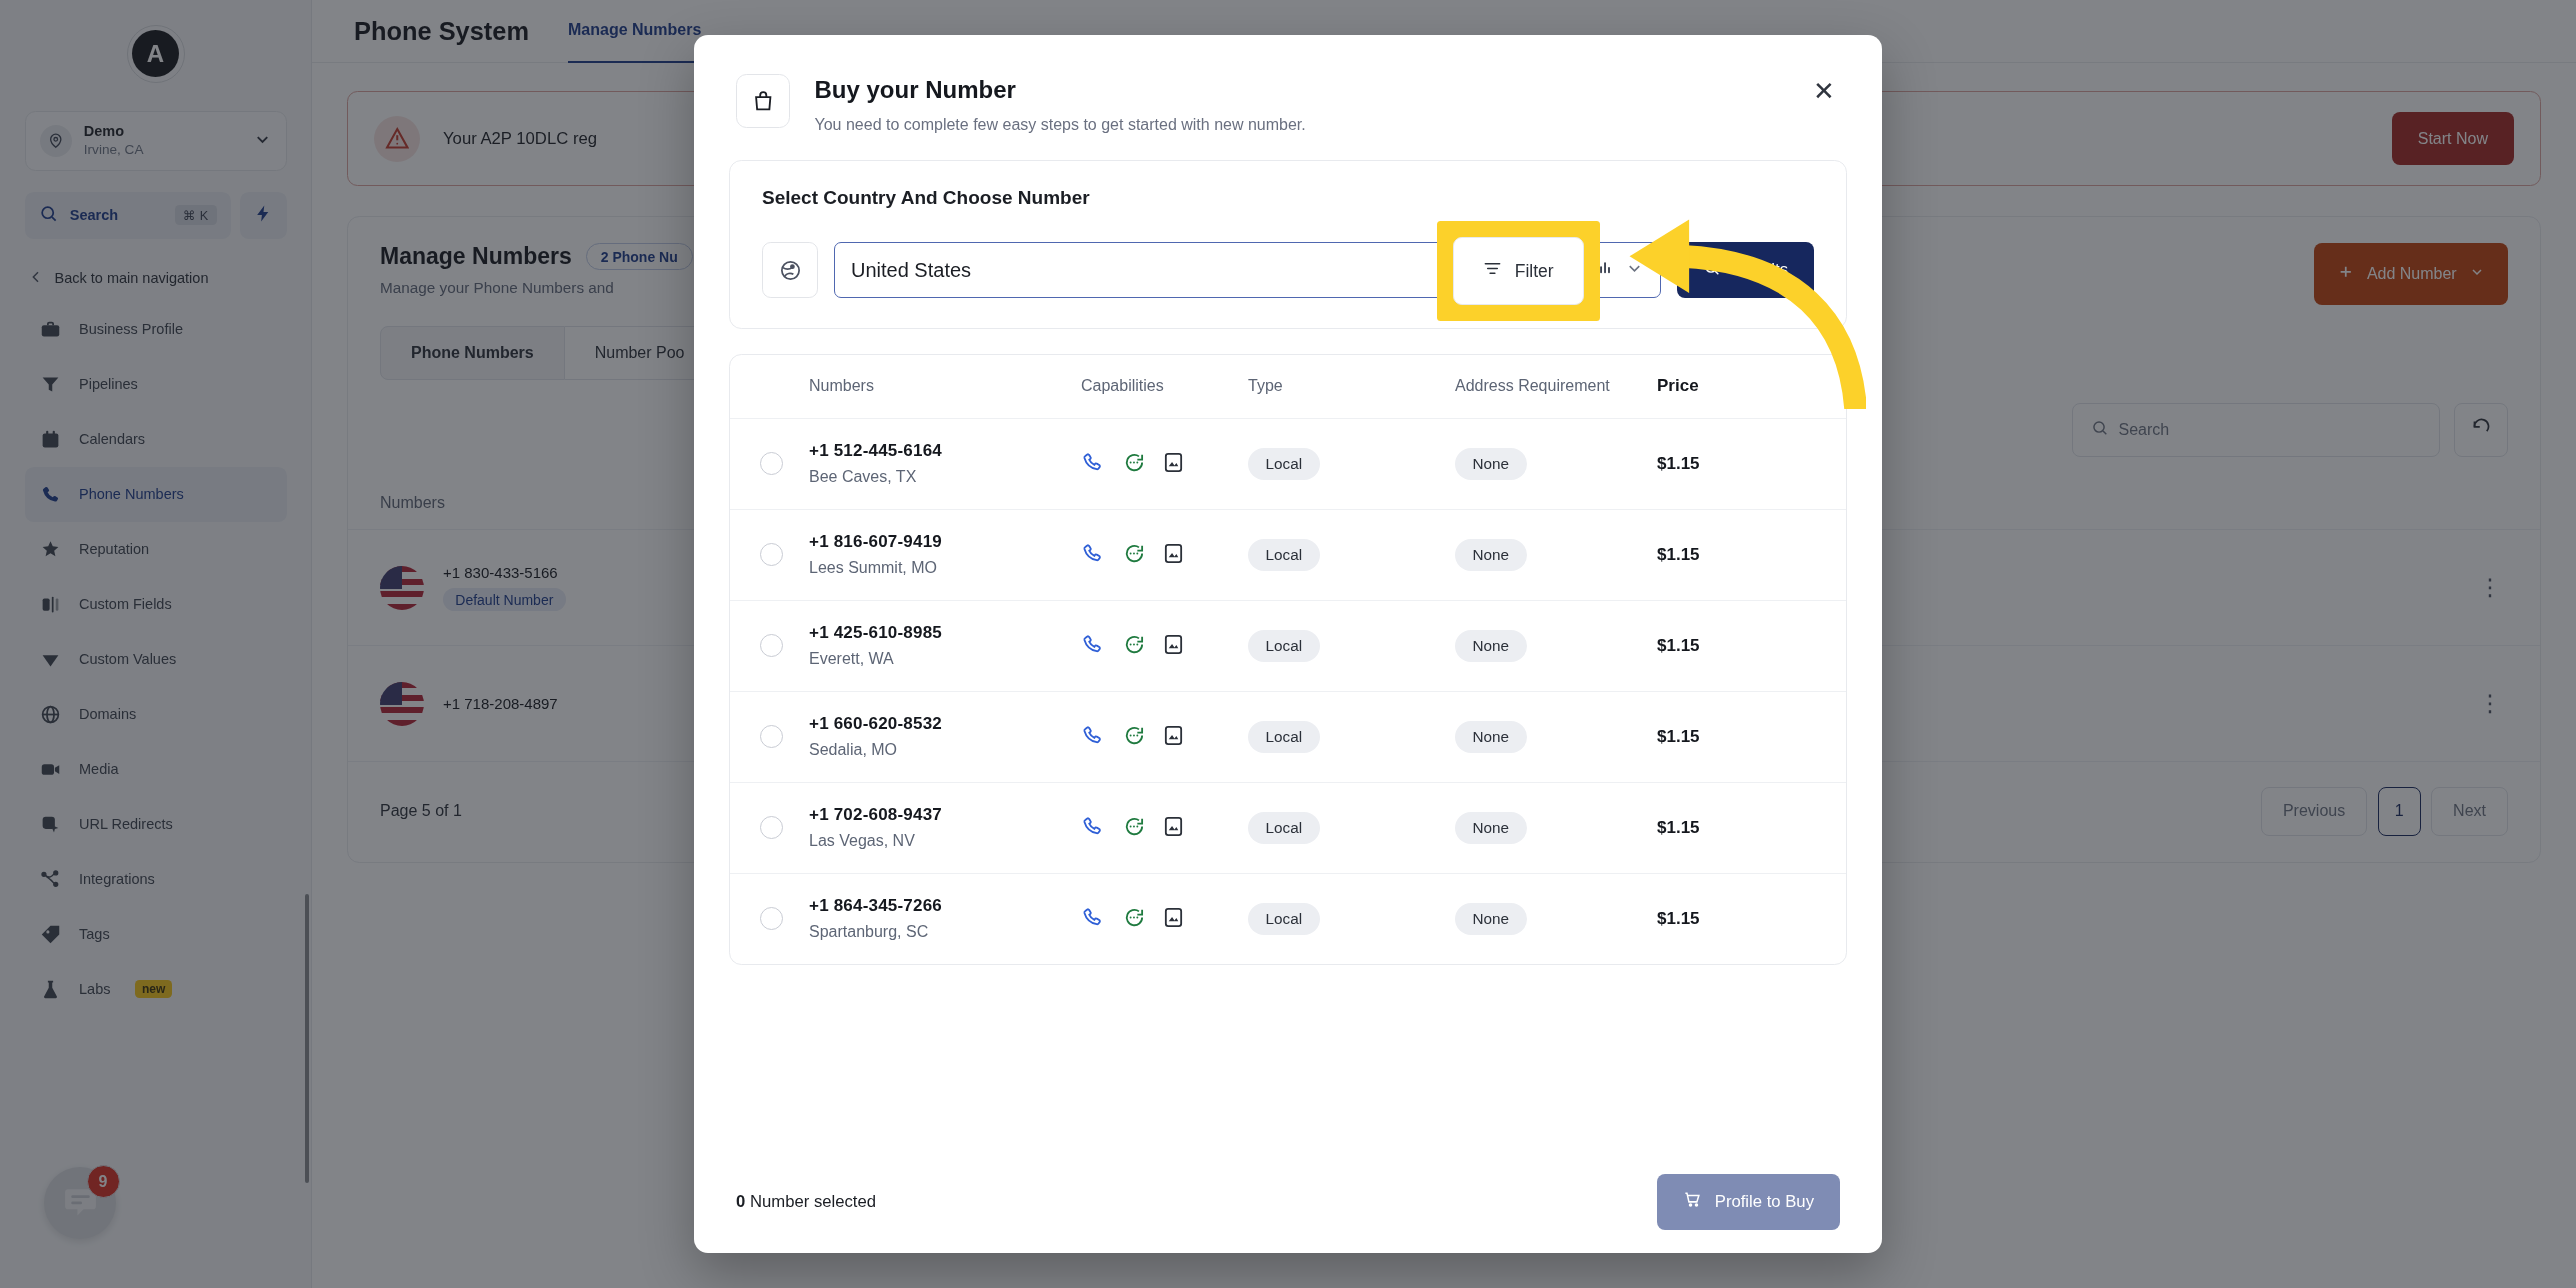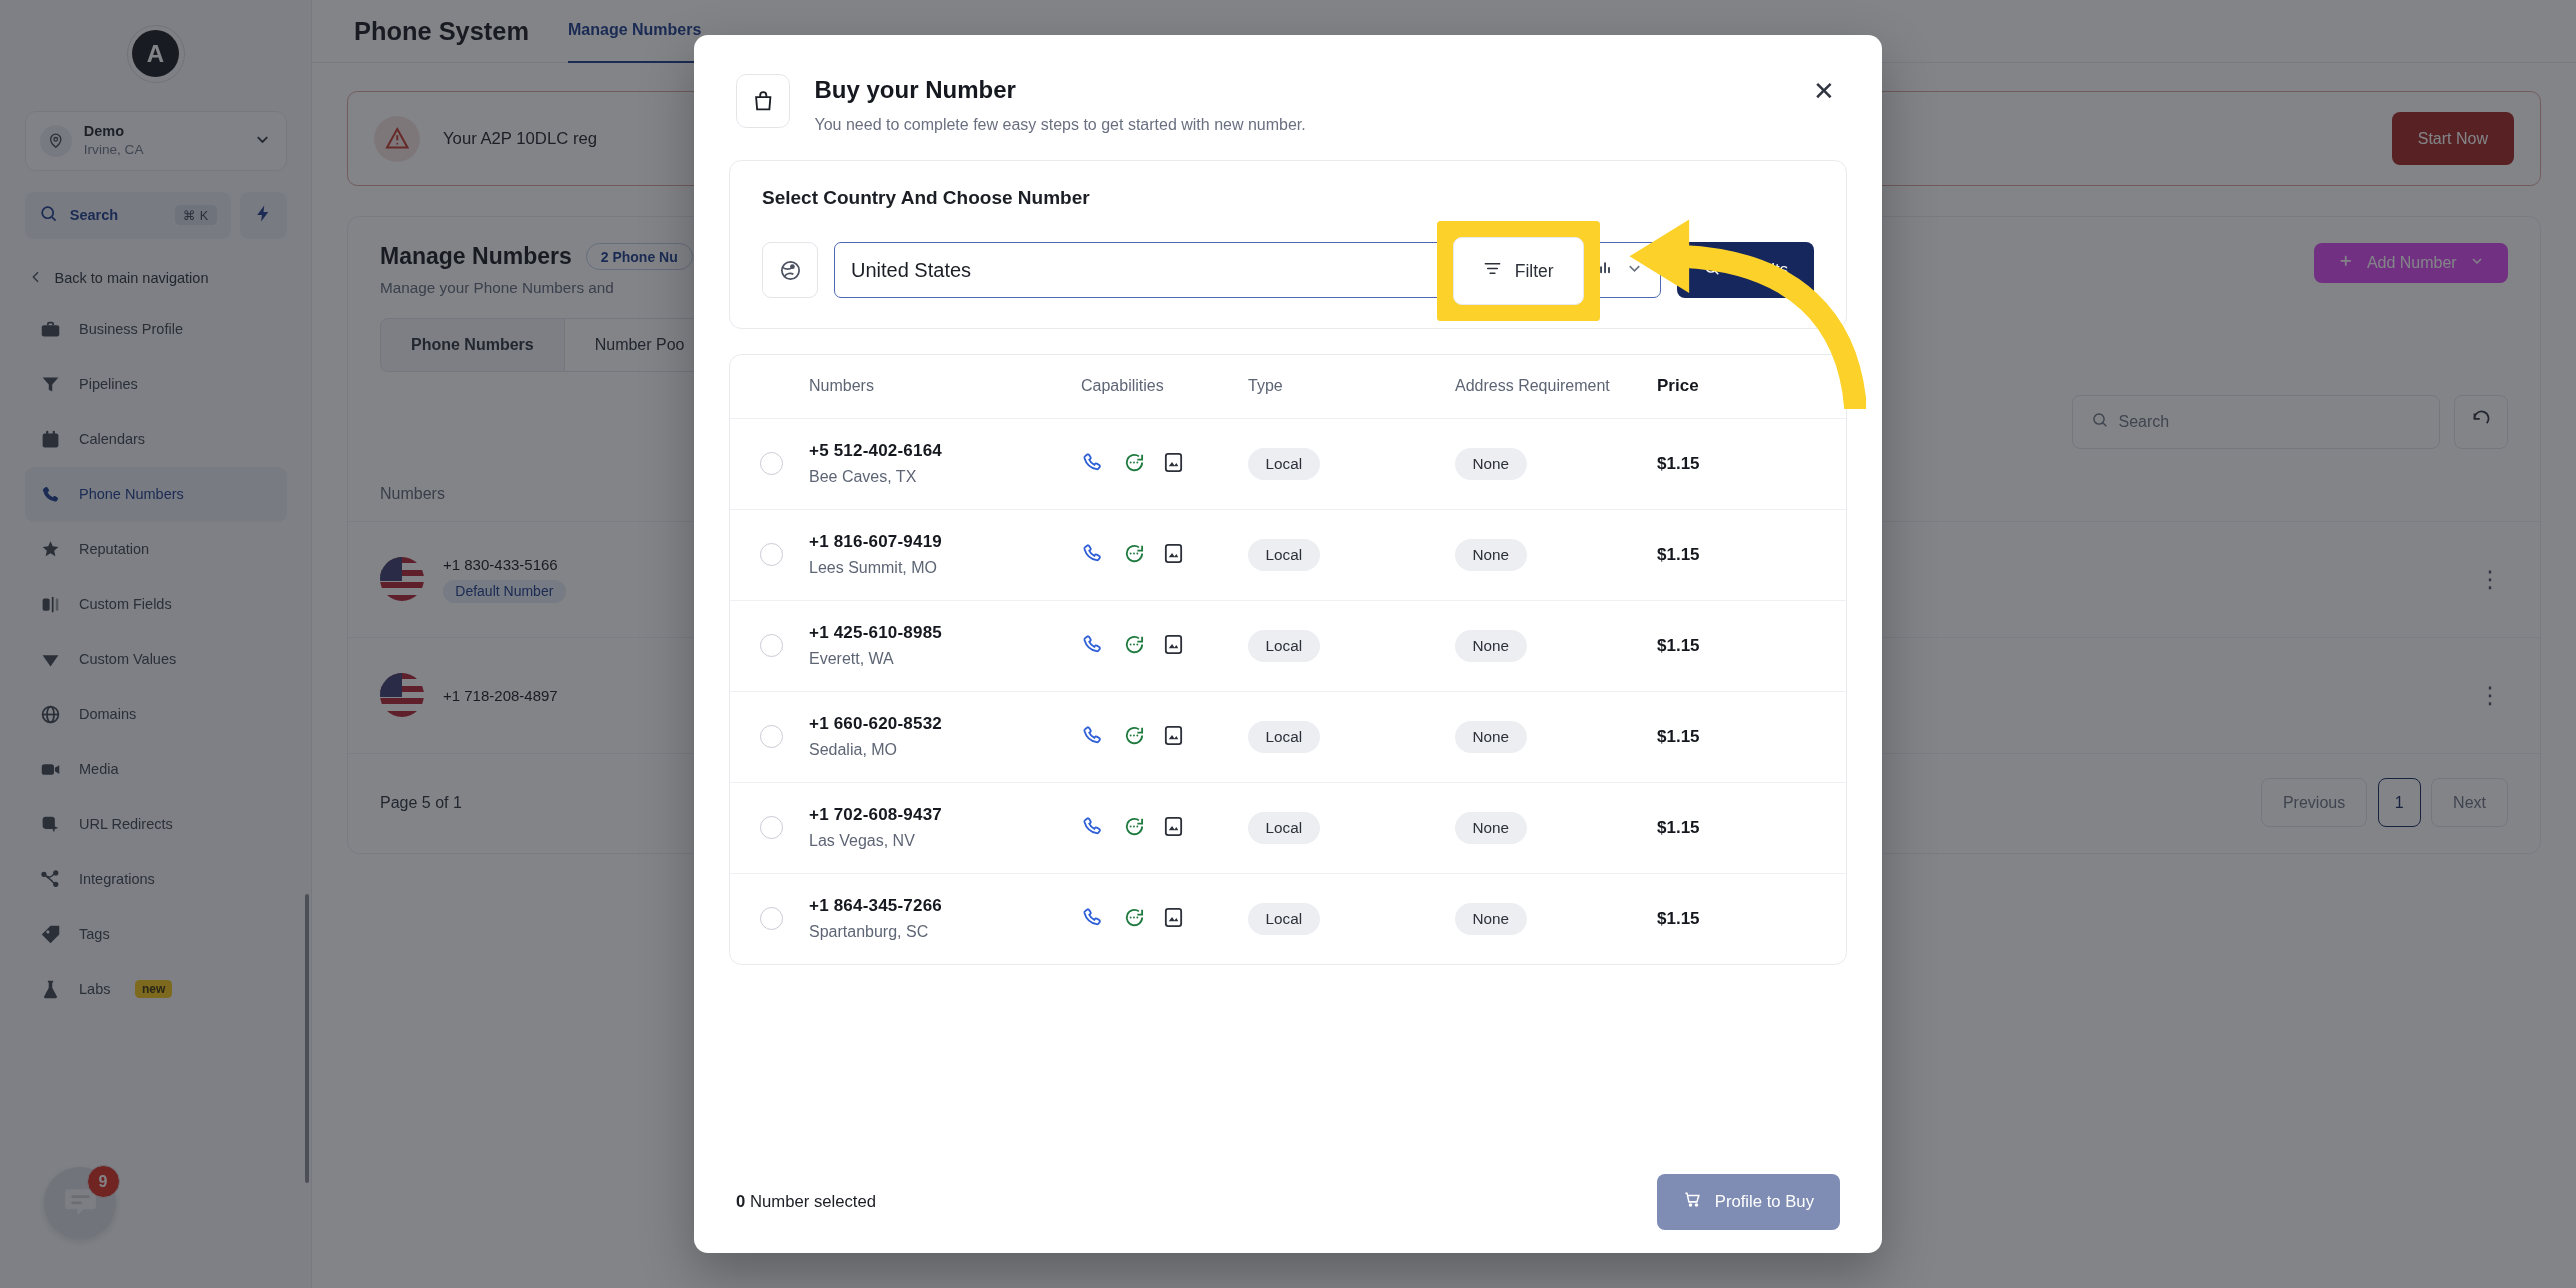--- a/index.html
+++ b/index.html
@@ -117,21 +117,21 @@
   .card-head { padding: 26px 32px 21px 32px; display: flex; align-items: flex-start; }
   .card-head-l { flex: 1 1 auto; }
   .ch-title-row { display: flex; align-items: center; gap: 14px; }
   .ch-title { font-size: 23px; font-weight: 700; color: #15181e; }
   .pill-count {
     border: 0.9px solid #bfcbe6; border-radius: 876px; color: #1c3a8b;
     font-size: 14px; padding: 4.4px 14px; font-weight: 600;
   }
   .ch-sub { font-size: 15.3px; color: #60687a; margin-top: 8.8px; }
   .btn-primary {
-    background: #d946ef; color: #fff; border-radius: 8px; height: 40px; border: none;
+    background: #c2410c; color: #fff; border-radius: 8px; height: 62px; border: none;
     padding: 0 23px; font-size: 16px; display: flex; align-items: center; gap: 12.3px;
   }
   .tabs-row { padding: 0 32px; display: flex; }
   .seg {
     border: 0.9px solid #dfe2e8; height: 54px; display: flex; align-items: center;
     padding: 0 30px; font-size: 16px; color: #2b3039; font-weight: 700; background: #f3f4f6;
     border-radius: 8px 0 0 8px;
   }
   .seg.second { background: #fff; font-weight: 400; border-left: none; border-radius: 0 8px 8px 0; }
 
@@ -661,21 +661,21 @@
           <div class="col-type">Type</div>
           <div class="col-addr">Address Requirement</div>
           <div class="col-price">Price</div>
         </div>
 
         <div class="lr">
           <div class="col-chk">
               <div class="radio"></div>
             </div>
           <div class="col-numbers">
-            <div class="ln-num">+5 512-402-6164</div>
+            <div class="ln-num">+1 512-445-6164</div>
             <div class="ln-loc">Bee Caves, TX</div>
           </div>
           <div class="col-cap">
             <span><svg width="23" height="23" viewBox="0 0 24 24" fill="none" stroke="#2f5fd6" stroke-width="1.9">
                   <path d="M6.6 3.6c.6-.4 1.5-.2 1.9.5l1.5 2.5c.4.6.2 1.5-.5 1.9l-.9.6a10.4 10.4 0 005.4 5.4l.6-.9c.4-.6 1.3-.8 1.9-.4l2.5 1.5c.7.4.9 1.3.5 1.9l-1 1.5c-.4.7-1.3 1.1-2.1.9A16.5 16.5 0 013.6 7.3c-.2-.8.2-1.7.9-2.1z"></path>
                 </svg></span>
             <span><svg width="23" height="23" viewBox="0 0 24 24" fill="none" stroke="#1f7a3f" stroke-width="1.9">
                   <path d="M21 12a8 8 0 11-3.3-6.4"></path>
                   <path d="M21 4v5h-5"></path>
                   <circle cx="9" cy="12" r="1" fill="#1f7a3f" stroke="none"></circle>

